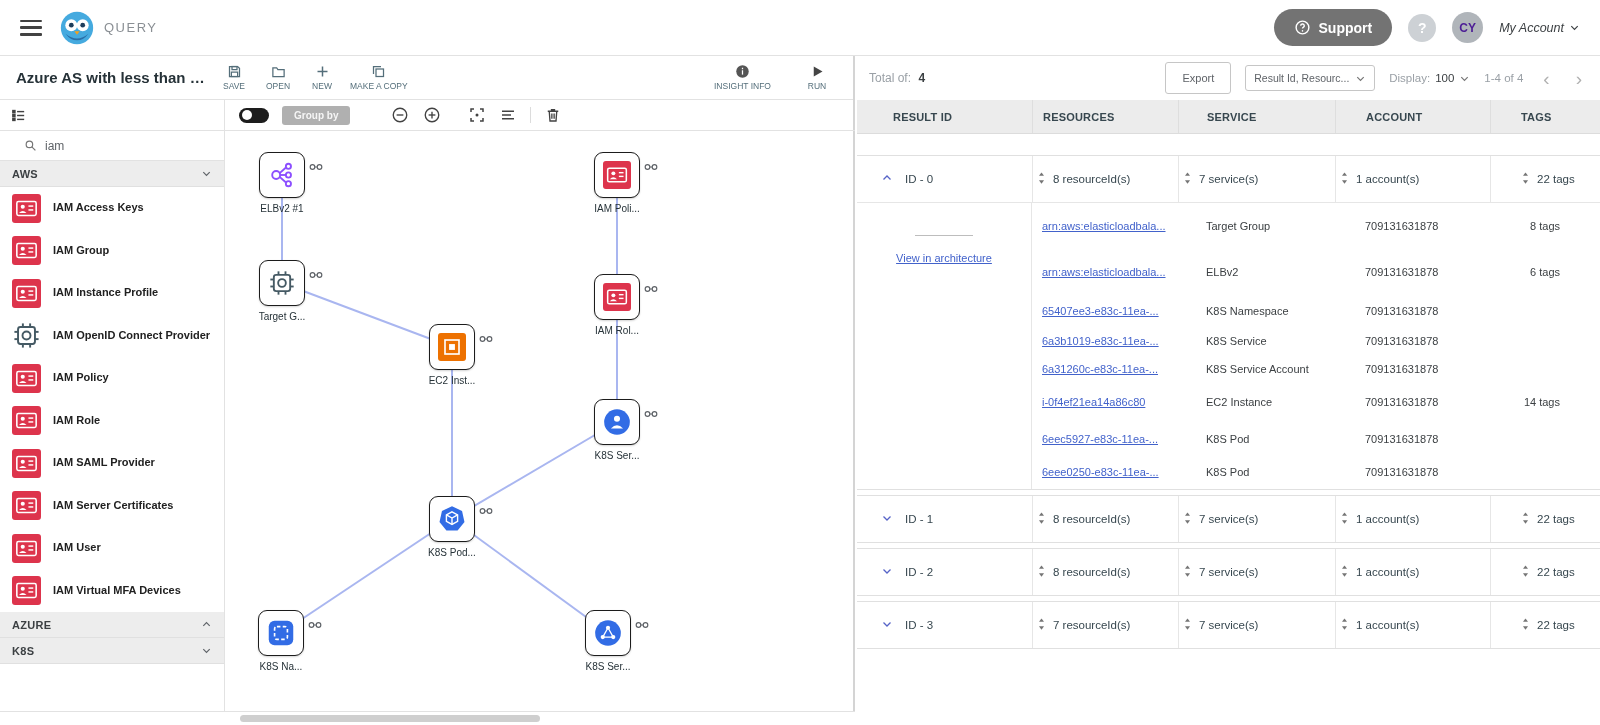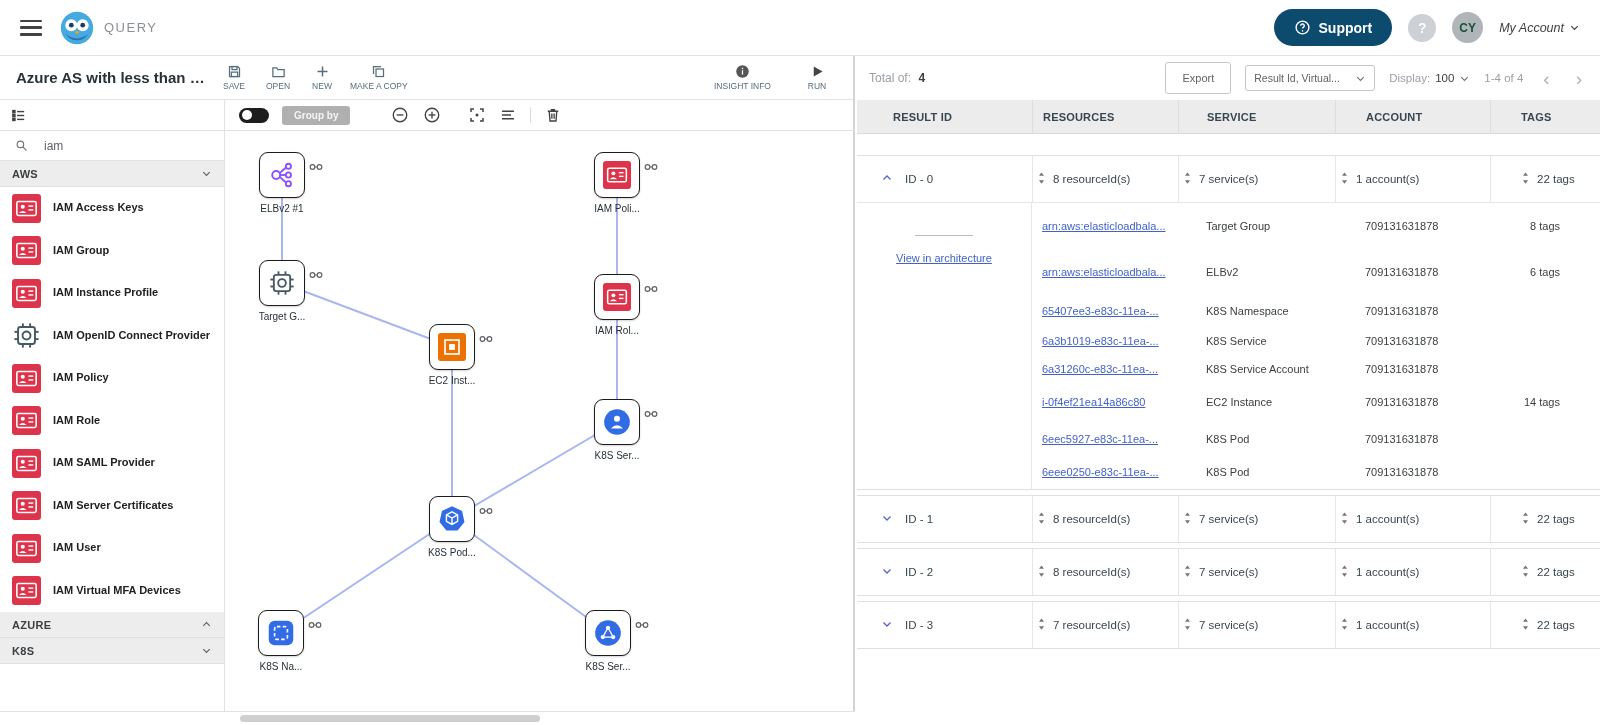--- a/index.html
+++ b/index.html
@@ -7,44 +7,44 @@
               font-family:"Liberation Sans", sans-serif; color:#3c4043; }
 
   
   .topbar { position:absolute; top:0; left:0; width:1600px; height:56px; background:#fff;
             border-bottom:1px solid #e2e2e2; display:flex; align-items:center; padding:0 20px; z-index:10; }
   .hamburger { width:22px; height:16px; display:flex; flex-direction:column; justify-content:space-between; cursor:pointer; }
   .hamburger span { height:2.5px; background:#424242; border-radius:1px; }
   .logo { margin-left:16px; display:flex; align-items:center; gap:8px; }
   .brand { font-size:13px; letter-spacing:1.5px; color:#8a8f94; font-weight:500; }
   .tb-right { margin-left:auto; display:flex; align-items:center; gap:16px; }
-  .support-btn { display:flex; align-items:center; gap:8px; background:#0c4a6e; color:#fff;
+  .support-btn { display:flex; align-items:center; gap:8px; background:#737373; color:#fff;
                  border:none; border-radius:19px; height:37px; padding:12px 20px; font-size:14px;
                  font-weight:bold; font-family:inherit; cursor:pointer; }
   .help-circle { width:28px; height:28px; border-radius:50%; background:#cdd1d5; color:#fff;
                  display:flex; align-items:center; justify-content:center; font-weight:bold; font-size:14px; cursor:pointer; }
-  .avatar { width:31px; height:31px; border-radius:50%; background:#b0b5ba; color:#14532d;
+  .avatar { width:31px; height:31px; border-radius:50%; background:#b0b5ba; color:#4c1d95;
             display:flex; align-items:center; justify-content:center; font-size:12px; font-weight:bold; cursor:pointer; }
   .account { display:flex; align-items:center; gap:5px; font-size:12.5px; color:#3c4043; font-style:italic; cursor:pointer; }
 
   
   .left-pane { position:absolute; top:56px; left:0; width:855px; height:669px; border-right:2px solid #d4d4d4; background:#fff; }
   .query-header { height:44px; border-bottom:1px solid #e2e2e2; display:flex; align-items:center; }
   .q-title { width:208px; padding-left:16px; font-size:15px; font-weight:bold; color:#263238;
              white-space:nowrap; overflow:hidden; text-overflow:ellipsis; }
   .qh-actions { display:flex; gap:12px; margin-left:10px; }
   .qh-btn { display:flex; flex-direction:column; align-items:center; gap:2px; font-size:8.5px;
             color:#546e7a; cursor:pointer; min-width:32px; }
   .qh-btn svg { width:15px; height:15px; color:#546e7a; }
   .qh-right { margin-left:auto; display:flex; gap:30px; padding-right:20px; }
 
   .sidebar { position:absolute; top:44px; left:0; width:225px; height:611px; border-right:1px solid #e2e2e2; background:#fff; overflow:hidden; }
   .sb-top { height:31px; border-bottom:1px solid #e2e2e2; display:flex; align-items:center; padding-left:10px; }
   .sb-top svg { width:17px; height:17px; color:#424242; cursor:pointer; }
-  .sb-search { height:30px; border-bottom:1px solid #e2e2e2; display:flex; align-items:center; gap:16px; padding-left:15px; }
+  .sb-search { height:30px; border-bottom:1px solid #e2e2e2; display:flex; align-items:center; gap:8px; padding-left:24px; }
   .sb-search svg { width:13px; height:13px; }
   .sb-search input { border:none; outline:none; font-size:12px; color:#5f6368; width:170px; font-family:inherit; }
   .sb-section { height:26px; background:#ededed; border-bottom:1px solid #e0e0e0; display:flex;
                 align-items:center; justify-content:space-between; padding:0 12px; font-size:11px;
                 font-weight:bold; color:#3c4043; letter-spacing:.3px; cursor:pointer; }
   .sb-section svg { width:12px; height:12px; color:#5f6368; }
   .sb-item { height:42.5px; display:flex; align-items:center; gap:12px; padding-left:12px; cursor:pointer; }
   .sb-ico { width:29px; height:29px; flex:0 0 29px; }
   .sb-ico svg { width:29px; height:29px; }
   .sb-label { font-size:11px; font-weight:bold; color:#212121; line-height:1.25; padding-right:8px;text-align:right; }
@@ -622,21 +622,21 @@
 <div class="right-pane">
 
   <div class="results-controls">
     <span class="total">
       <span>Total of:</span>
       <b>4</b>
     </span>
     <div class="rc-right">
       <button class="export-btn">Export</button>
       <div class="filter-dd">
-        <span>Result Id, Virtual...</span>
+        <span>Result Id, Resourc...</span>
         <svg style="color:#757575">
             <use href="#sym-chev"></use>
           </svg>
       </div>
       <div class="display-dd">
         <span class="muted">Display:</span>
         <span>100</span>
         <svg style="color:#757575">
             <use href="#sym-chev"></use>
           </svg>

